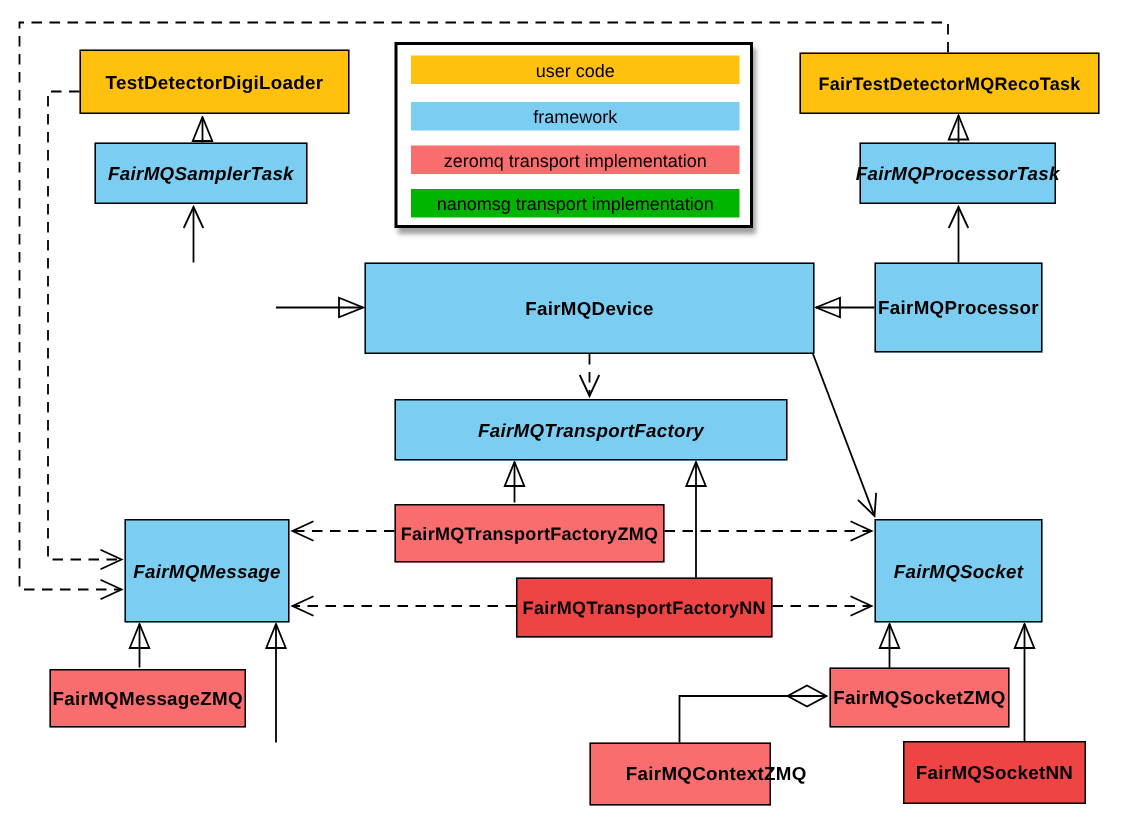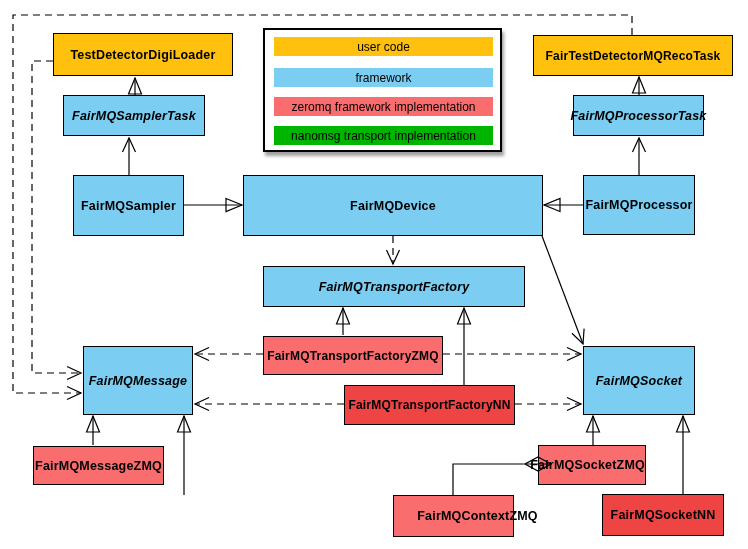--- a/index.html
+++ b/index.html
@@ -26,21 +26,21 @@
   .n-device{left:243px;top:175px;width:300px;height:61px;}
   .n-processor{left:583px;top:175px;width:112px;height:60px;}
   .n-transportfactory{left:263px;top:266px;width:262px;height:41px;}
   .n-tfzmq{left:263px;top:336px;width:180px;height:39px;font-size:12px;}
   .n-tfnn{left:344px;top:385px;width:171px;height:40px;font-size:12px;}
   .n-message{left:83px;top:346px;width:110px;height:69px;}
   .n-socket{left:583px;top:346px;width:112px;height:69px;}
   .n-messagezmq{left:33px;top:446px;width:131px;height:39px;}
   .n-messagenn{left:103px;top:495px;width:122px;height:41px;}
   .n-contextzmq{left:393px;top:495px;width:121px;height:42px;padding-left:48px;}
-  .n-socketzmq{left:538px;top:445px;width:108px;height:40px;justify-content:flex-end;}
+  .n-socketzmq{left:553px;top:445px;width:120px;height:40px;}
   .n-socketnn{left:602px;top:494px;width:122px;height:42px;}
   
   .legend{
     position:absolute;left:263px;top:28px;width:239px;height:124px;
     background:#fff;border:2px solid #000;box-sizing:border-box;
     box-shadow:2px 4px 3px rgba(110,110,110,.65);
   }
   .legend-bar{
     position:absolute;left:9px;width:219px;height:19px;
     display:flex;align-items:center;justify-content:center;
@@ -61,23 +61,20 @@
     <span>TestDetectorDigiLoader</span>
   </div>
   <div class="node cat-user n-recotask">
     <span>FairTestDetectorMQRecoTask</span>
   </div>
   <div class="node cat-fw abstract n-samplertask">
     <span>FairMQSamplerTask</span>
   </div>
   <div class="node cat-fw abstract n-processortask">
     <span>FairMQProcessorTask</span>
-  </div>
-  <div class="node cat-fw n-sampler">
-    <span>FairMQSampler</span>
   </div>
   <div class="node cat-fw n-device">
     <span>FairMQDevice</span>
   </div>
   <div class="node cat-fw n-processor">
     <span>FairMQProcessor</span>
   </div>
   <div class="node cat-fw abstract n-transportfactory">
     <span>FairMQTransportFactory</span>
   </div>
@@ -107,21 +104,21 @@
   </div>
 
   <div class="legend">
     <div class="legend-bar lb-1" style="background: rgb(123, 205, 241);">
       <span>framework</span>
     </div>
     <div class="legend-bar lb-0" style="background: rgb(255, 193, 14);">
       <span>user code</span>
     </div>
     <div class="legend-bar lb-2" style="background: rgb(249, 109, 110);">
-      <span>zeromq framework implementation</span>
+      <span>zeromq transport implementation</span>
     </div>
     <div class="legend-bar lb-3" style="background: rgb(0, 180, 0);">
       <span>nanomsg transport implementation</span>
     </div>
   </div>
 
   <svg id="edges" viewBox="0 0 748 549">
     <defs>
       <marker id="tri" markerUnits="userSpaceOnUse" markerWidth="18" markerHeight="17" refX="17" refY="8" orient="auto">
         <path d="M1,1.5 L17,8 L1,14.5 Z" fill="#fff" stroke="#000" stroke-width="1.2"></path>

